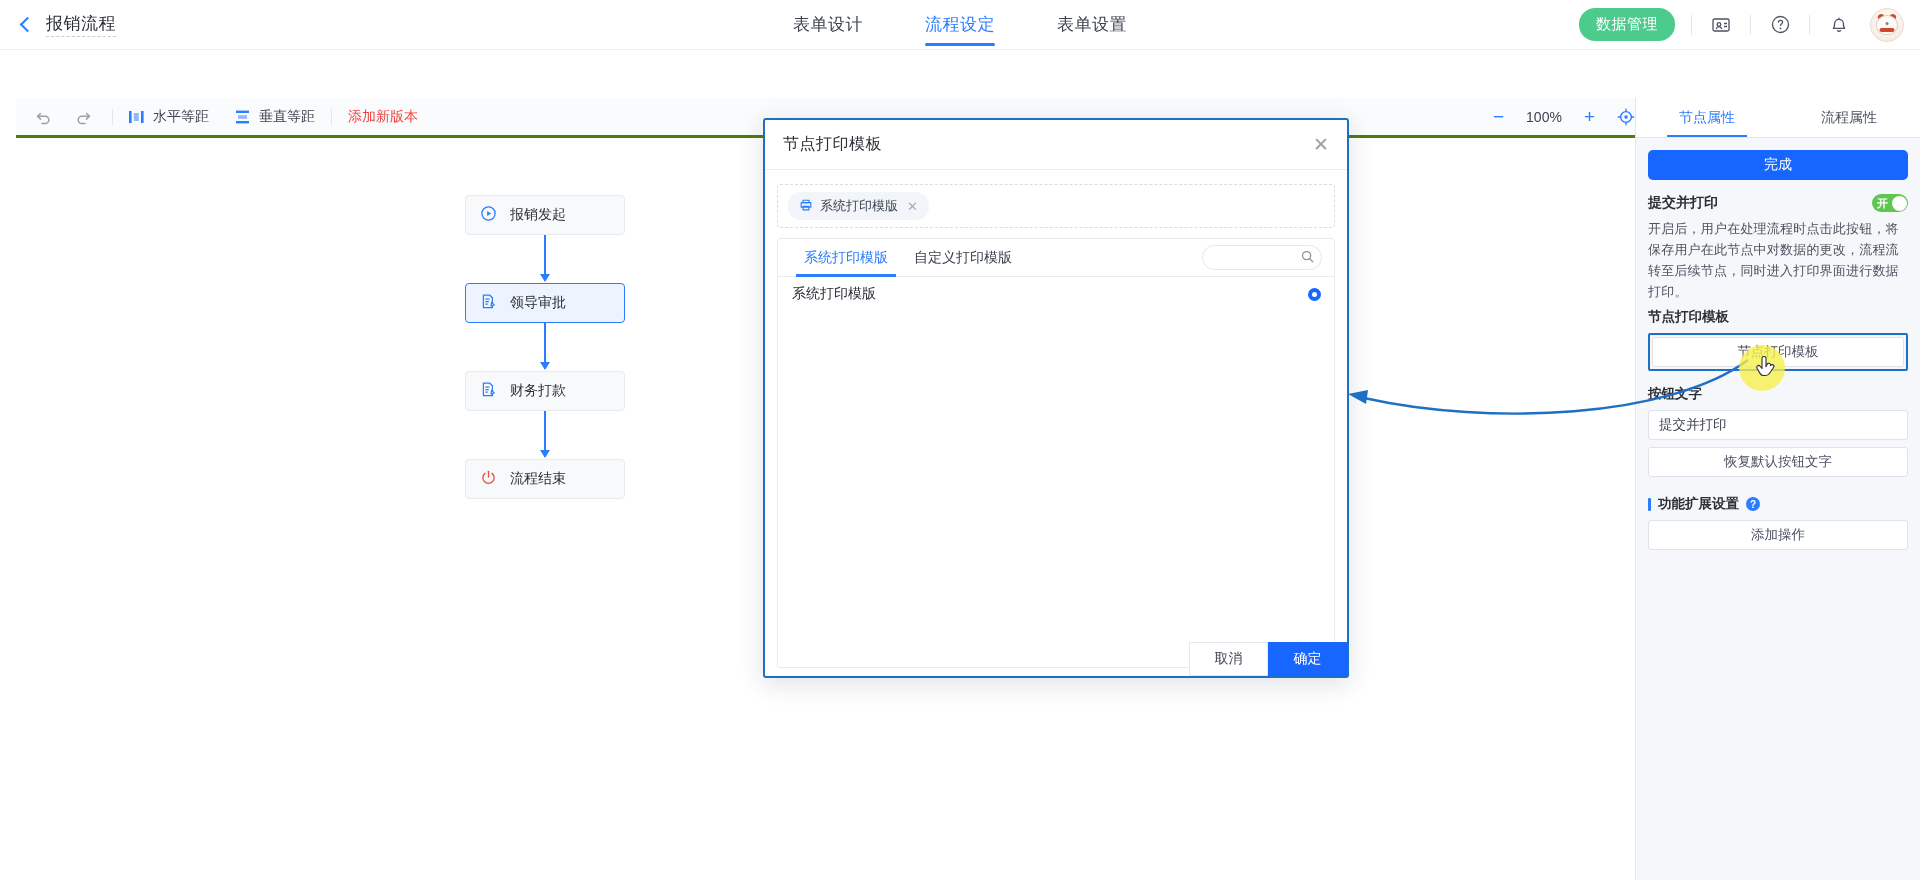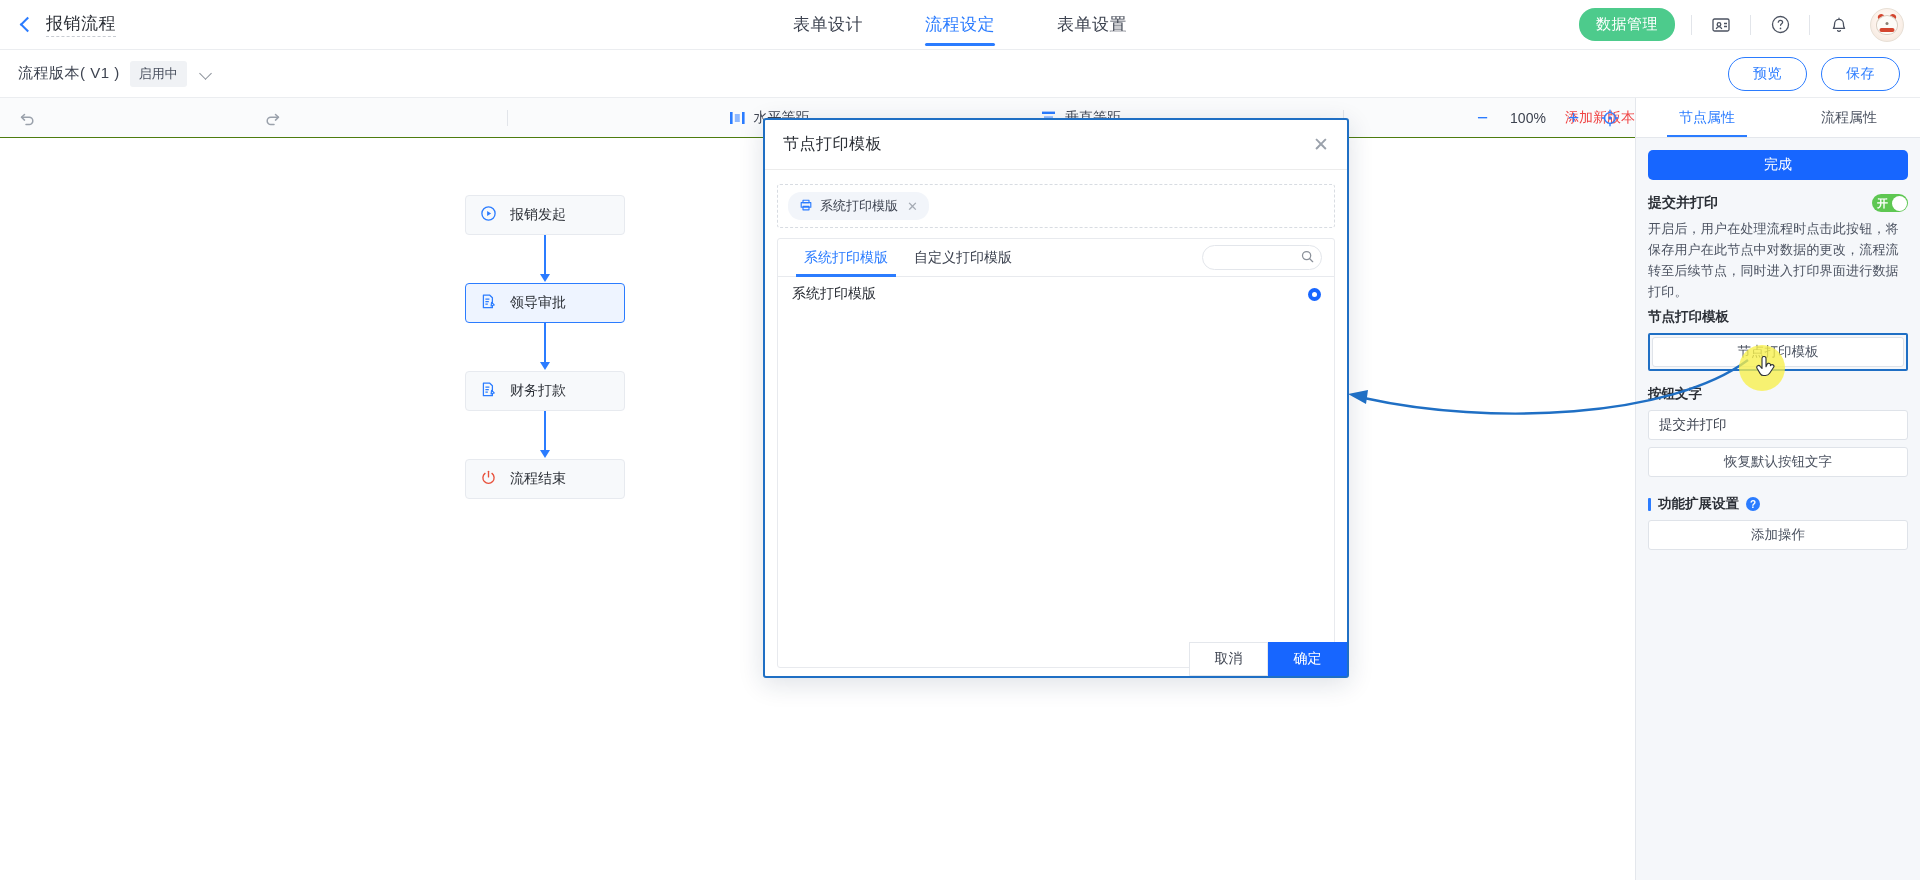--- a/index.html
+++ b/index.html
@@ -95,23 +95,23 @@
     transform:rotate(45deg);
   }
   .sub-right { position:absolute; right:20px; display:flex; gap:14px; }
   .ghost-btn {
     border:1px solid #2b7cff; color:#2b7cff; background:#fff; font-size:14px;
     border-radius:17px; padding:7px 24px; cursor:pointer; letter-spacing:.5px;
   }
 
   
   .toolbar {
-    position:absolute; top:98px; left:0; width:1635px; height:40px;
-    background:#fafbfc; border-bottom:1px solid #4d7c0f;
-    display:flex; align-items:center;justify-content:space-between;
+    position:absolute; top:98px; left:16px; width:1635px; height:40px;
+    background:#fafbfc; border-bottom:3px solid #4d7c0f;
+    display:flex; align-items:center;
   }
   .tb-icon { width:26px; height:26px; margin-left:14px; display:flex; align-items:center; justify-content:center; cursor:pointer; color:#9aa1ab;}
   .tb-sep { width:1px; height:16px; background:#e2e5ea; margin:0 16px; }
   .tb-item { display:flex; align-items:center; gap:9px; cursor:pointer; font-size:14px; color:#3d4350; }
   .tb-item + .tb-item { margin-left:26px; }
   .tb-link { font-size:14px; color:#ef4444; cursor:pointer;font-family:Liberation Serif, serif; }
   .zoom-group { position:absolute; right:16px; display:flex; align-items:center; gap:22px; }
   .zoom-btn { color:#2b7cff; font-size:19px; cursor:pointer; line-height:1; user-select:none;}
   .zoom-val { font-size:14px; color:#3d4350; }
   .fit-icon { width:18px; height:18px; cursor:pointer;}
@@ -302,29 +302,20 @@
       <div class="avatar">
         <span class="ear-l"></span>
         <span class="ear-r"></span>
         <span class="cat-body"></span>
         <span class="face-dot"></span>
         <span class="collar"></span>
       </div>
     </div>
   </div>
 
-  <div class="subbar">
-    <span class="ver-label">流程版本( V1 )</span>
-    <span class="ver-badge">启用中</span>
-    <span class="caret-down"></span>
-    <div class="sub-right">
-      <button class="ghost-btn">预览</button>
-      <button class="ghost-btn">保存</button>
-    </div>
-  </div>
 
   <div class="toolbar">
     <div class="tb-icon">
       <svg width="17" height="17" viewBox="0 0 17 17" fill="none" stroke="#9aa1ab" stroke-width="1.5" stroke-linecap="round" stroke-linejoin="round">
         <path d="M5.5 5.5L2.5 8.3l3 2.8"></path>
           <path d="M2.8 8.3h7.4a3.6 3.6 0 010 7.2H7"></path>
       </svg>
     </div>
     <div class="tb-icon">
       <svg width="17" height="17" viewBox="0 0 17 17" fill="none" stroke="#9aa1ab" stroke-width="1.5" stroke-linecap="round" stroke-linejoin="round">

